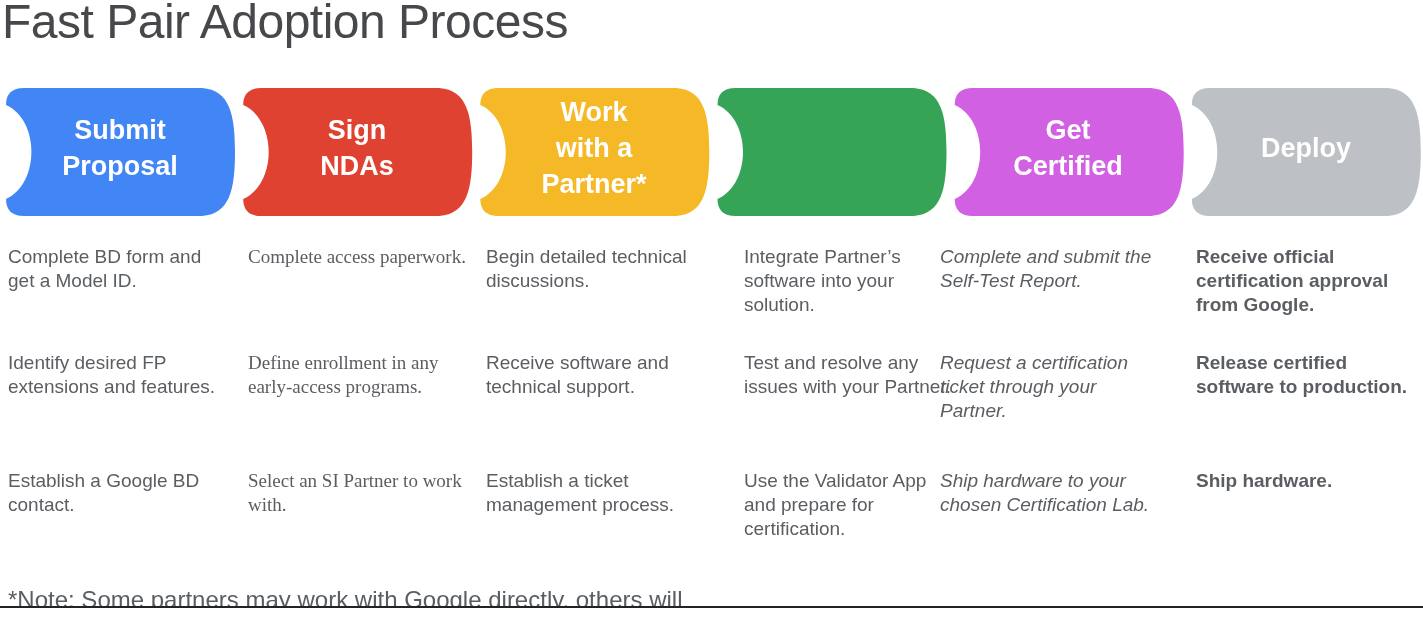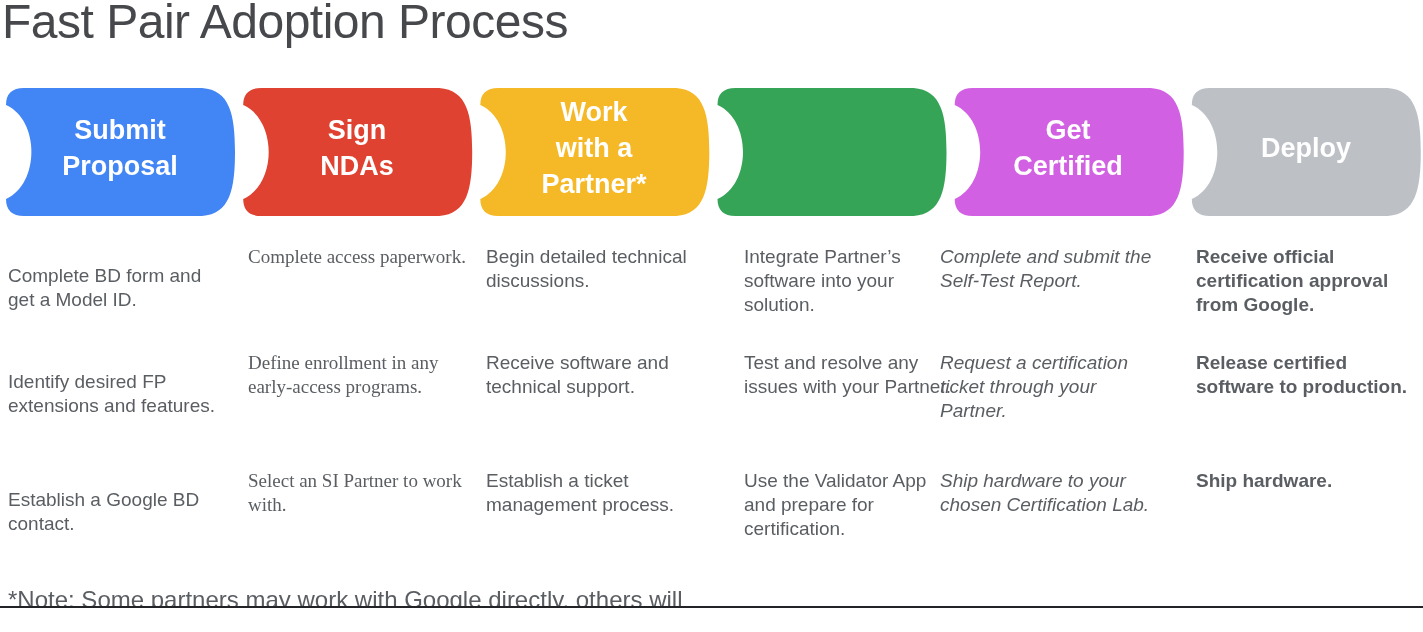--- a/index.html
+++ b/index.html
@@ -77,21 +77,21 @@
     background: #222326;
   }
   
   .sl-0 { left: 10px; }
   .sl-1 { left: 247px; }
   .sl-2 { left: 484px; }
   .sl-3 { left: 721px; }
   .sl-4 { left: 958px; }
   .sl-5 { left: 1196px; }
   
-  .col-0 { left: 8px; margin-top: 19px; }
+  .col-0 { left: 8px; }
   .col-1 { left: 248px; font-family: Liberation Serif, serif; }
   .col-2 { left: 486px; }
   .col-3 { left: 744px; }
   .col-4 { left: 940px; font-style: italic; }
   .col-5 { left: 1196px; font-weight: bold; }
   
   .row-0 { top: 245px; }
   .row-1 { top: 351px; }
   .row-2 { top: 469px; }
 </style>

